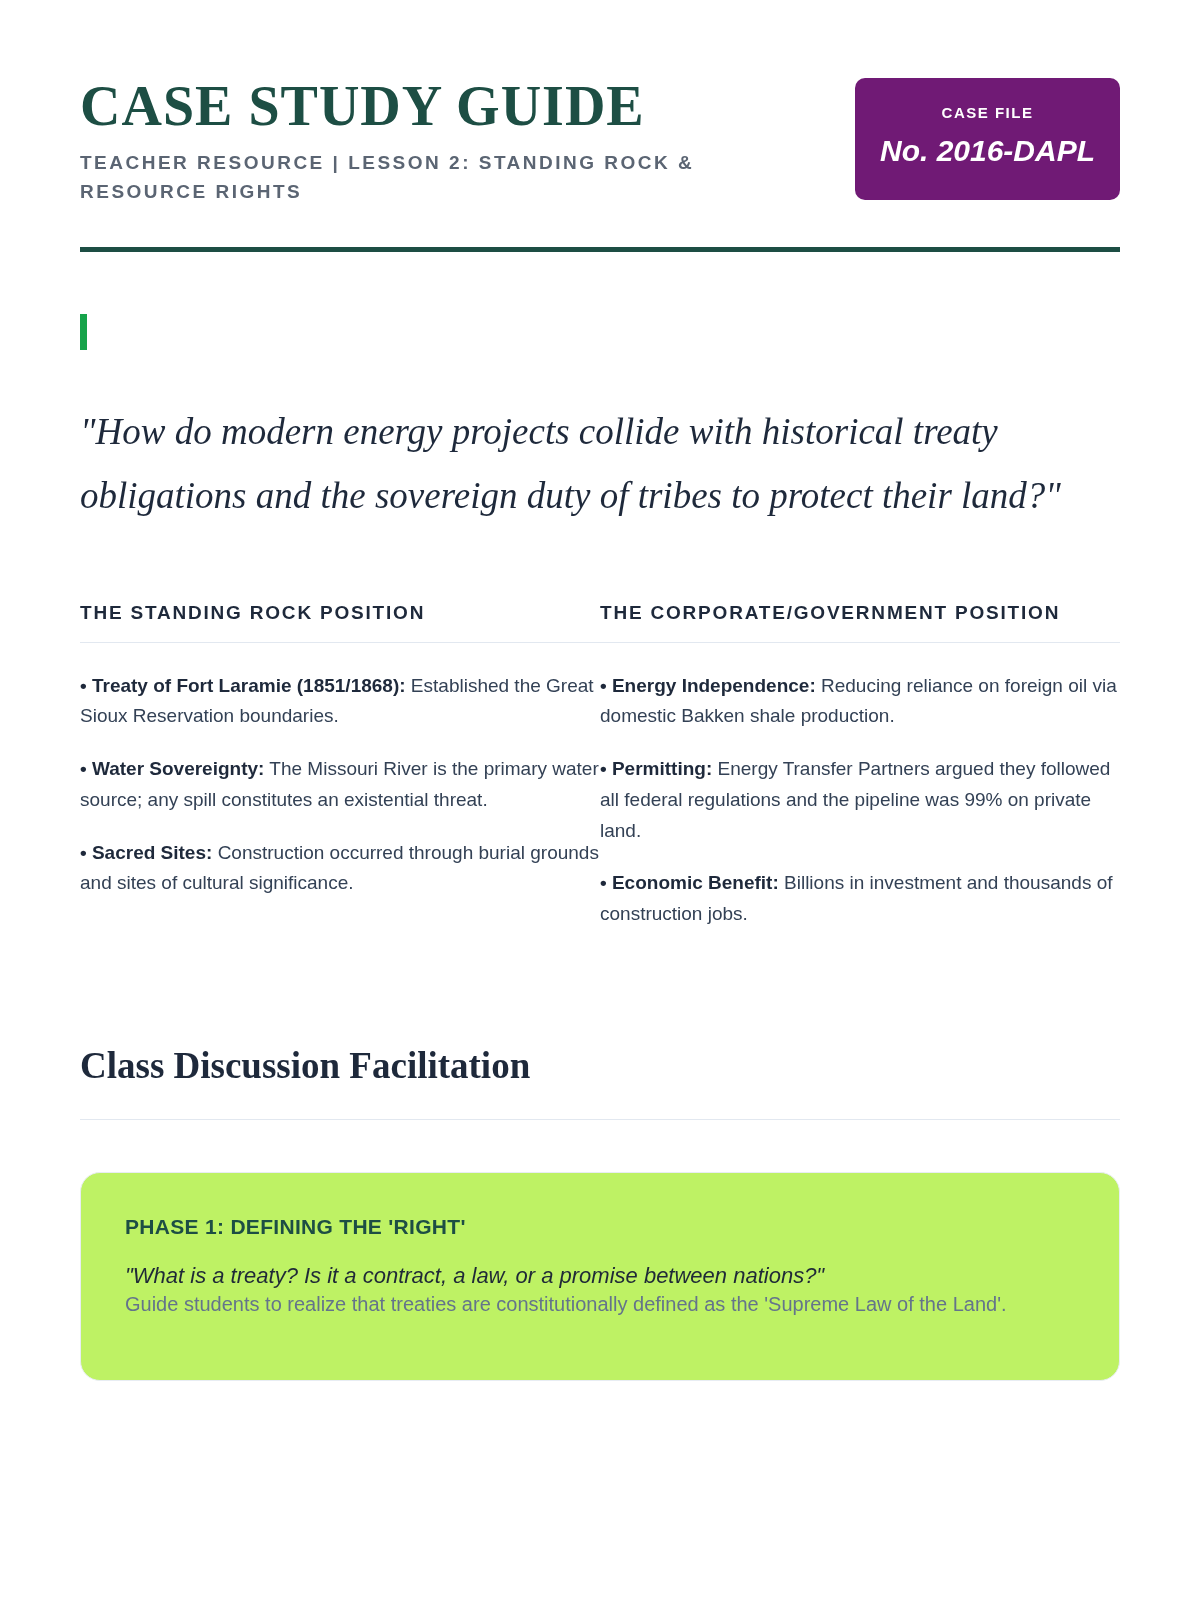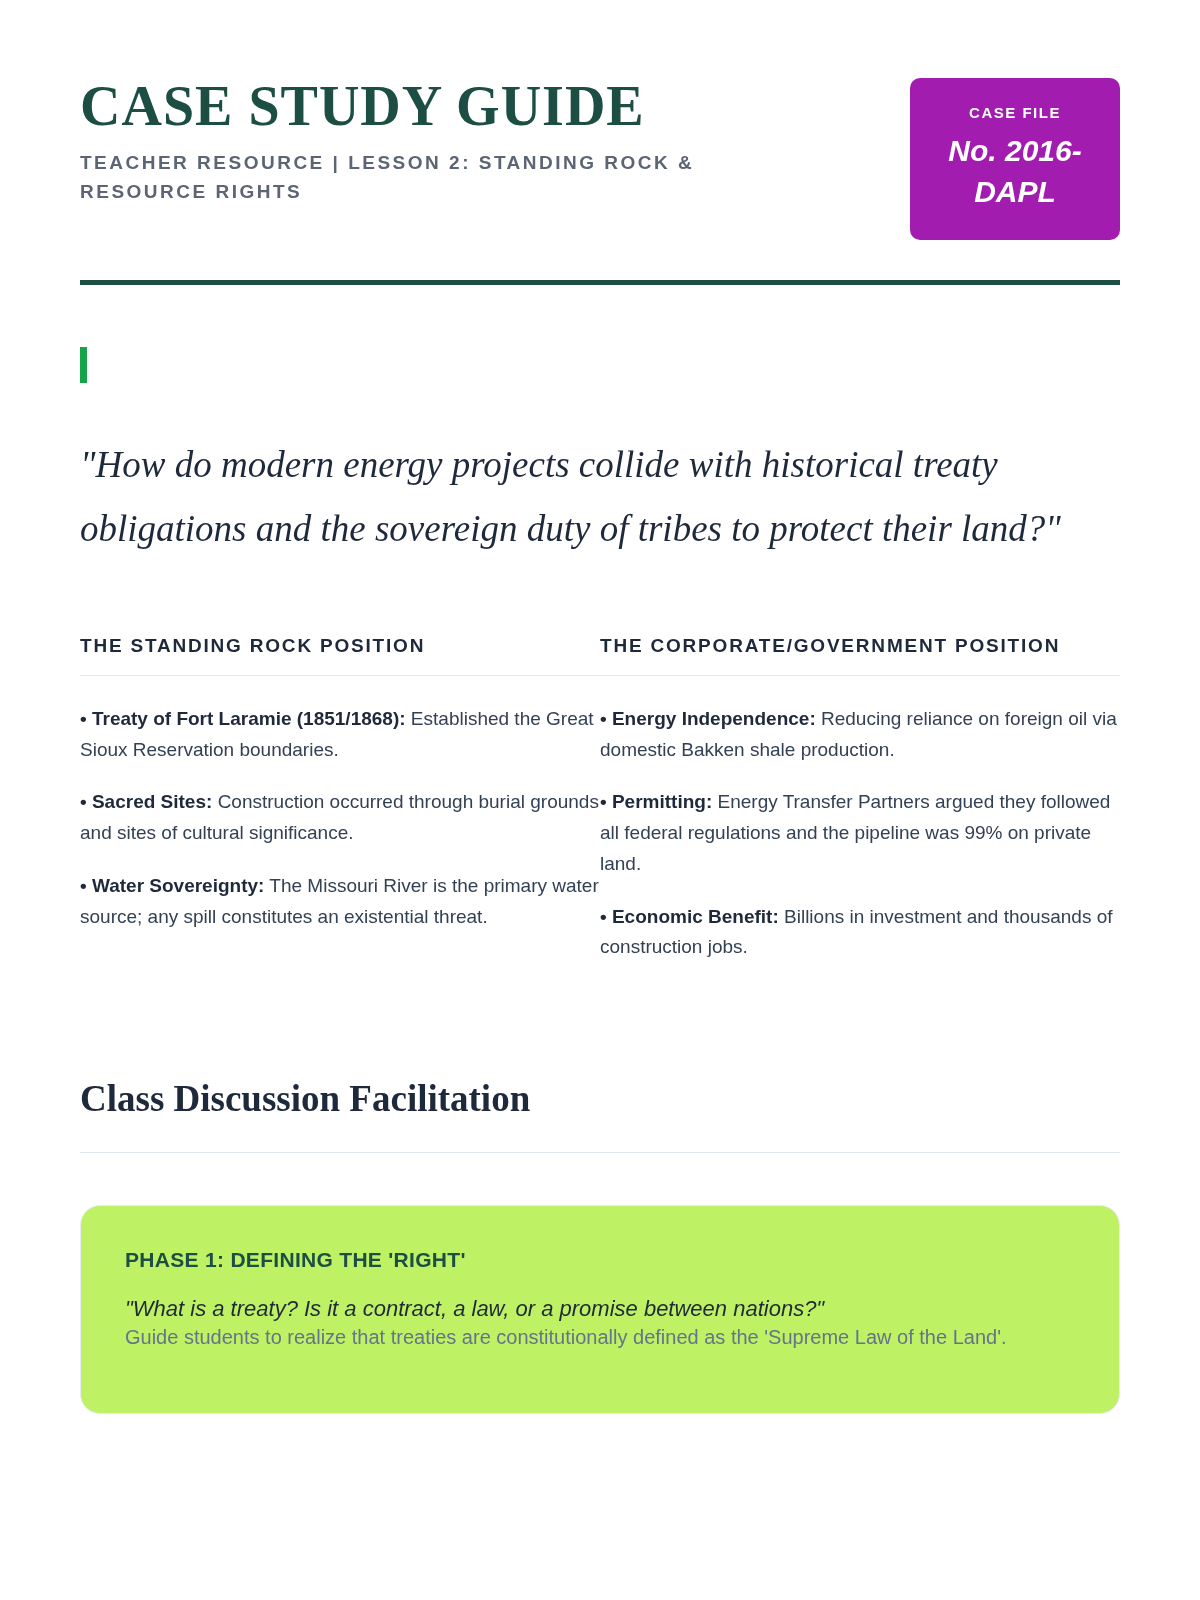--- a/index.html
+++ b/index.html
@@ -26,24 +26,24 @@
   }
   .doc-subtitle {
     margin-top: 14px;
     font-size: 19px;
     font-weight: bold;
     letter-spacing: 2.5px;
     color: #5b6573;
     line-height: 1.55;
   }
   .badge {
-    background: #a21caf;
+    background: #701a75;
     color: #ffffff;
     border-radius: 10px;
-    width: 210px;
+    width: 265px;
     padding: 26px 24px 28px 24px;
     text-align: center;
     flex-shrink: 0;
   }
   .badge-label {
     font-size: 15px;
     font-weight: bold;
     letter-spacing: 1.5px;
   }
   .badge-number {
@@ -173,22 +173,22 @@
   </div>
 
   <div class="quote">"How do modern energy projects collide with historical treaty obligations and the sovereign duty of tribes to protect their land?"</div>
 
   <div class="columns">
 
     <div class="col">
       <div class="col-heading">THE STANDING ROCK POSITION</div>
       <div class="col-items">
         <p class="bullet-item"><strong>Treaty of Fort Laramie (1851/1868):</strong> <span>Established the Great Sioux Reservation boundaries.</span></p>
+        <p class="bullet-item"><strong>Water Sovereignty:</strong> <span>The Missouri River is the primary water source; any spill constitutes an existential threat.</span></p>
         <p class="bullet-item"><strong>Sacred Sites:</strong> <span>Construction occurred through burial grounds and sites of cultural significance.</span></p>
-        <p class="bullet-item"><strong>Water Sovereignty:</strong> <span>The Missouri River is the primary water source; any spill constitutes an existential threat.</span></p>
       </div>
     </div>
 
     <div class="col">
       <div class="col-heading">THE CORPORATE/GOVERNMENT POSITION</div>
       <div class="col-items">
         <p class="bullet-item"><strong>Energy Independence:</strong> <span>Reducing reliance on foreign oil via domestic Bakken shale production.</span></p>
         <p class="bullet-item"><strong>Permitting:</strong> <span>Energy Transfer Partners argued they followed all federal regulations and the pipeline was 99% on private land.</span></p>
         <p class="bullet-item"><strong>Economic Benefit:</strong> <span>Billions in investment and thousands of construction jobs.</span></p>
       </div>

